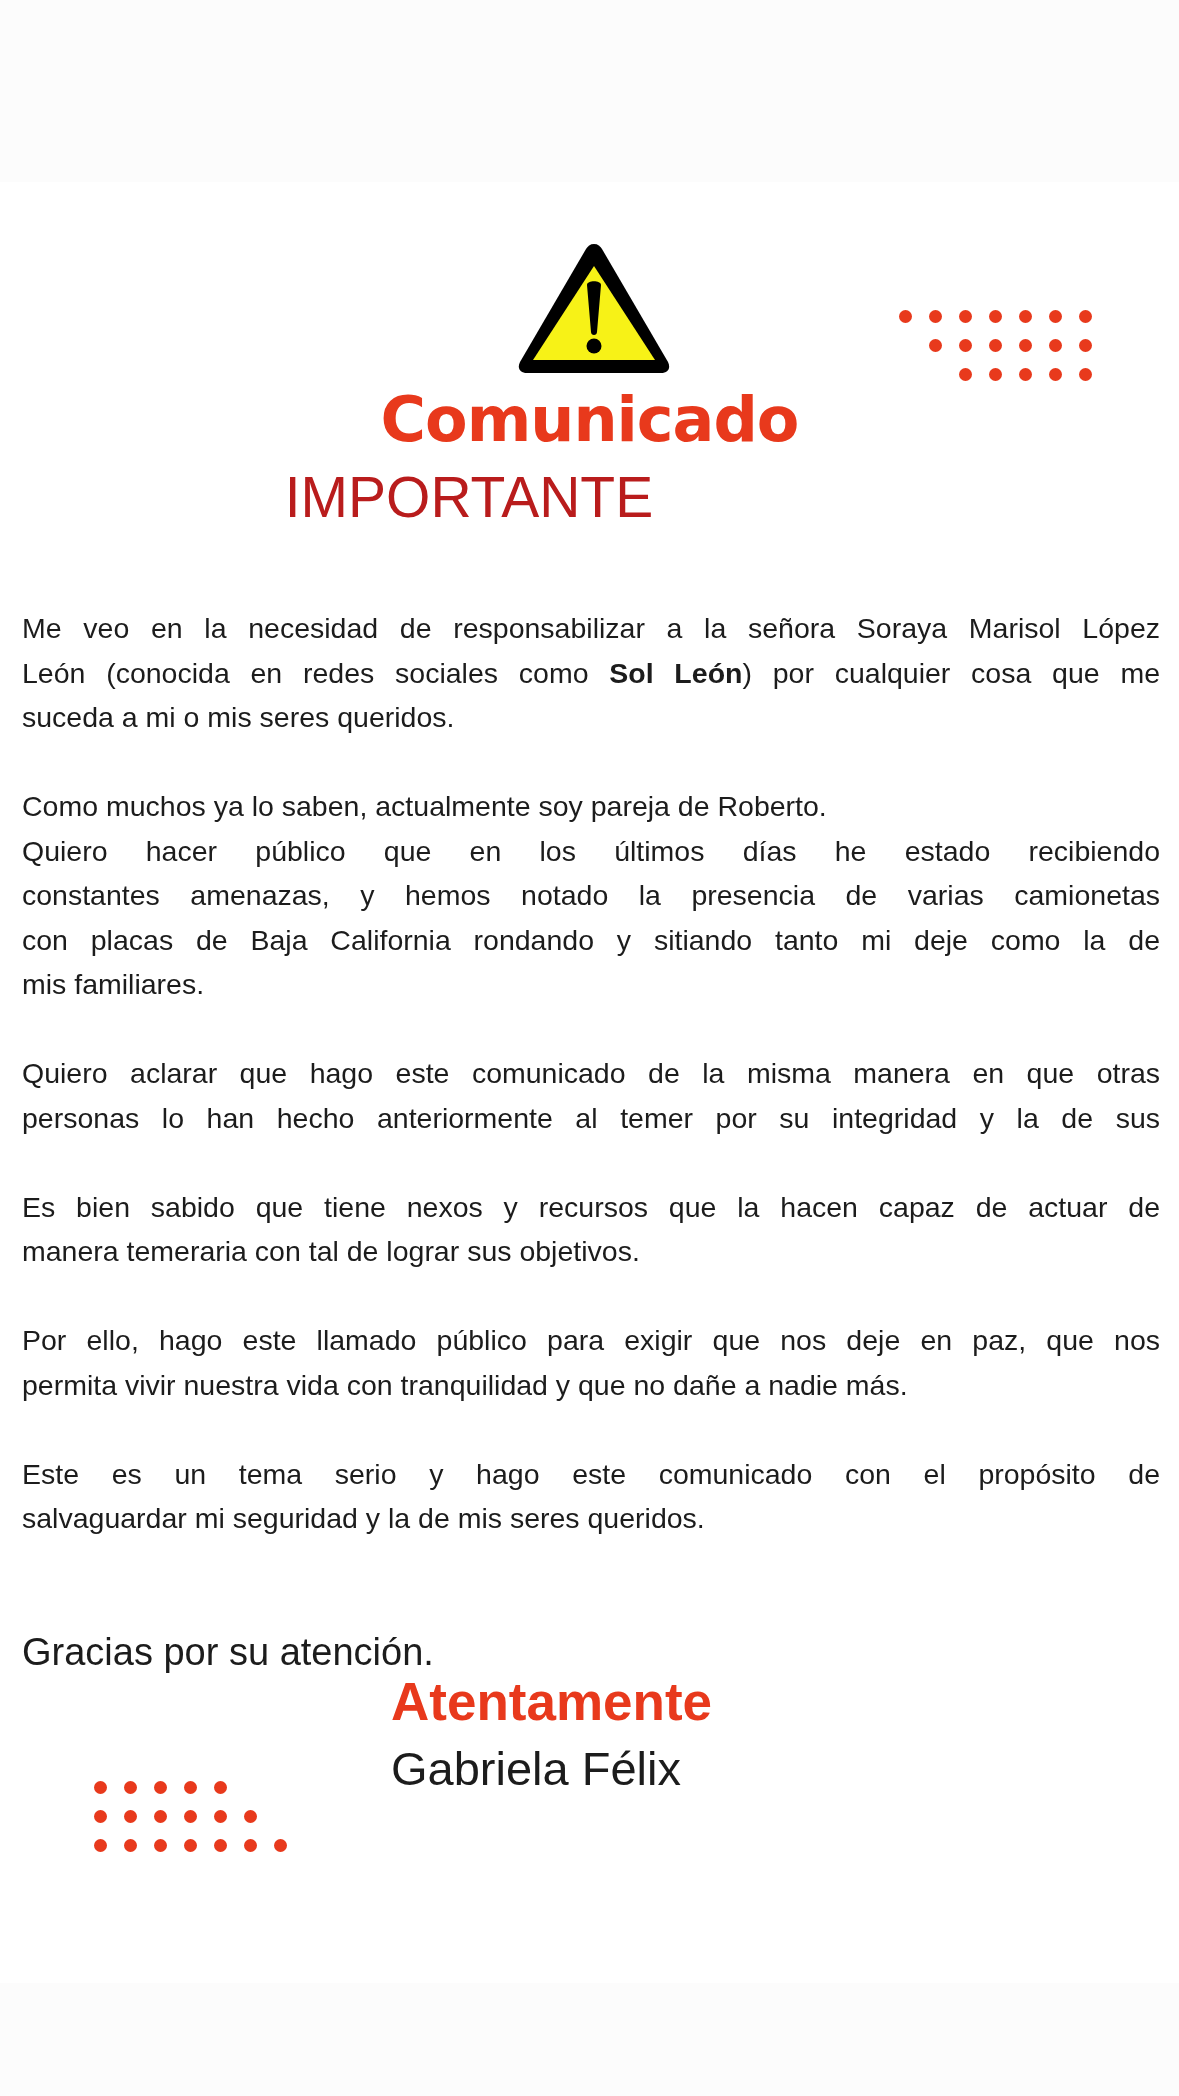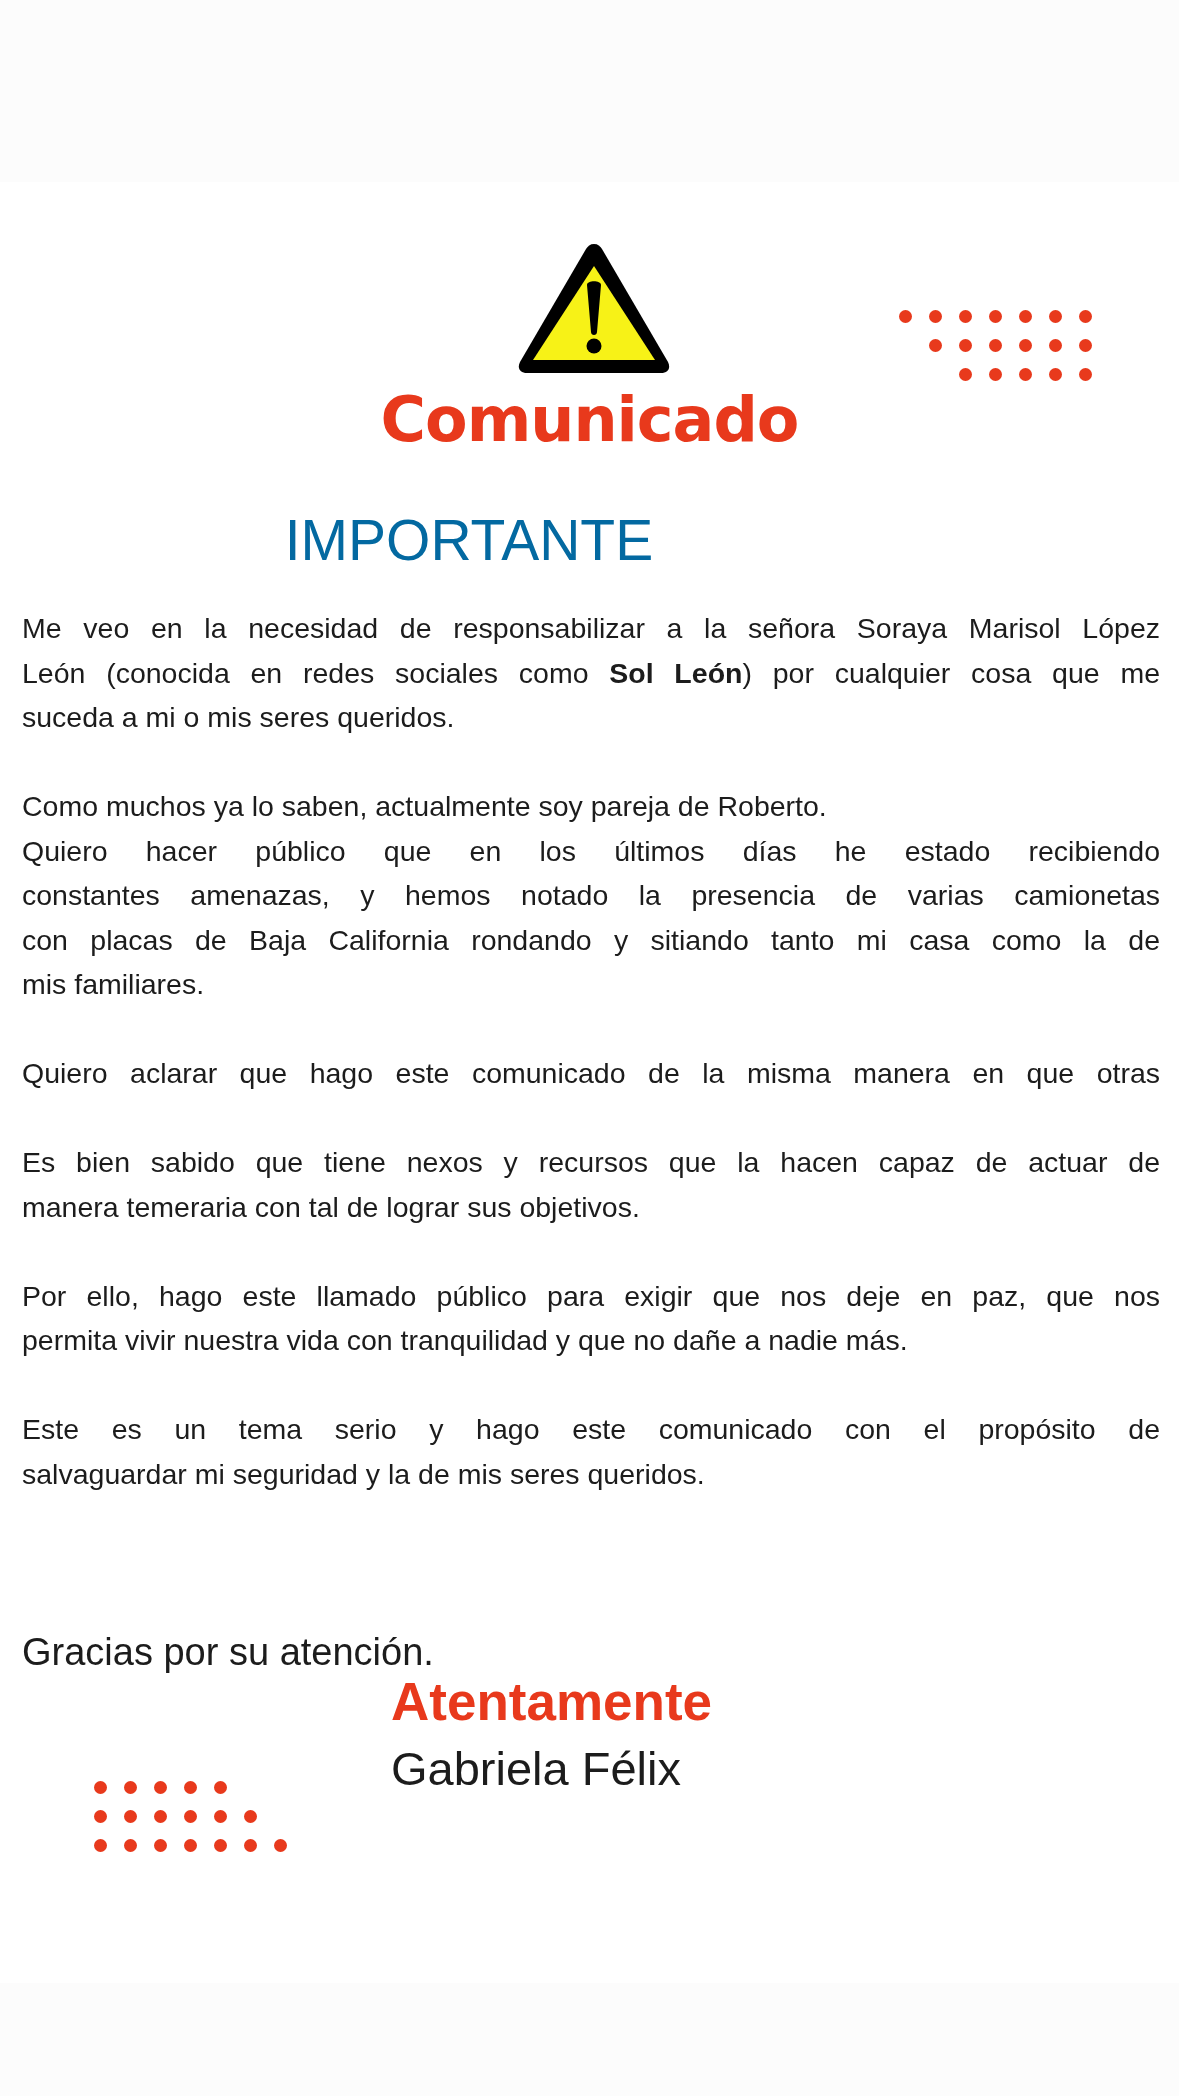--- a/index.html
+++ b/index.html
@@ -39,22 +39,21 @@
     line-height: 80px;
     letter-spacing: -1px;
     color: #e8391c;
   }
   .title-sub {
     position: absolute; left: 0; width: 938px; top: 462px;
     text-align: center;
     font-family: "Liberation Sans", sans-serif;
     font-size: 57px;
     line-height: 70px;
-    color: #0369a1;
-    margin-top: 43px;
+    color: #b91c1c;
   }
   .dots {
     position: absolute;
   }
   .dot-row {
     display: flex;
     height: 29px;
     align-items: center;
   }
   .dots.right .dot-row { justify-content: flex-end; }
@@ -153,25 +152,26 @@
 <div class="body-text">
   <p class="para">
     <span class="line j">Me veo en la necesidad de responsabilizar a la señora Soraya Marisol López</span>
     <span class="line j"><span>León (conocida en redes sociales como </span><span class="bold">Sol León</span><span>) por cualquier cosa que me</span></span>
     <span class="line">suceda a mi o mis seres queridos.</span>
   </p>
   <p class="para">
     <span class="line">Como muchos ya lo saben, actualmente soy pareja de Roberto.</span>
     <span class="line j">Quiero hacer público que en los últimos días he estado recibiendo</span>
     <span class="line j">constantes amenazas, y hemos notado la presencia de varias camionetas</span>
-    <span class="line j">con placas de Baja California rondando y sitiando tanto mi casa como la de</span>
+    <span class="line j">con placas de Baja California rondando y sitiando tanto mi deje como la de</span>
     <span class="line">mis familiares.</span>
   </p>
   <p class="para">
     <span class="line j">Quiero aclarar que hago este comunicado de la misma manera en que otras</span>
+    <span class="line j">personas lo han hecho anteriormente al temer por su integridad y la de sus</span>
   </p>
   <p class="para">
     <span class="line j">Es bien sabido que tiene nexos y recursos que la hacen capaz de actuar de</span>
     <span class="line">manera temeraria con tal de lograr sus objetivos.</span>
   </p>
   <p class="para">
     <span class="line j">Por ello, hago este llamado público para exigir que nos deje en paz, que nos</span>
     <span class="line">permita vivir nuestra vida con tranquilidad y que no dañe a nadie más.</span>
   </p>
   <p class="para">

